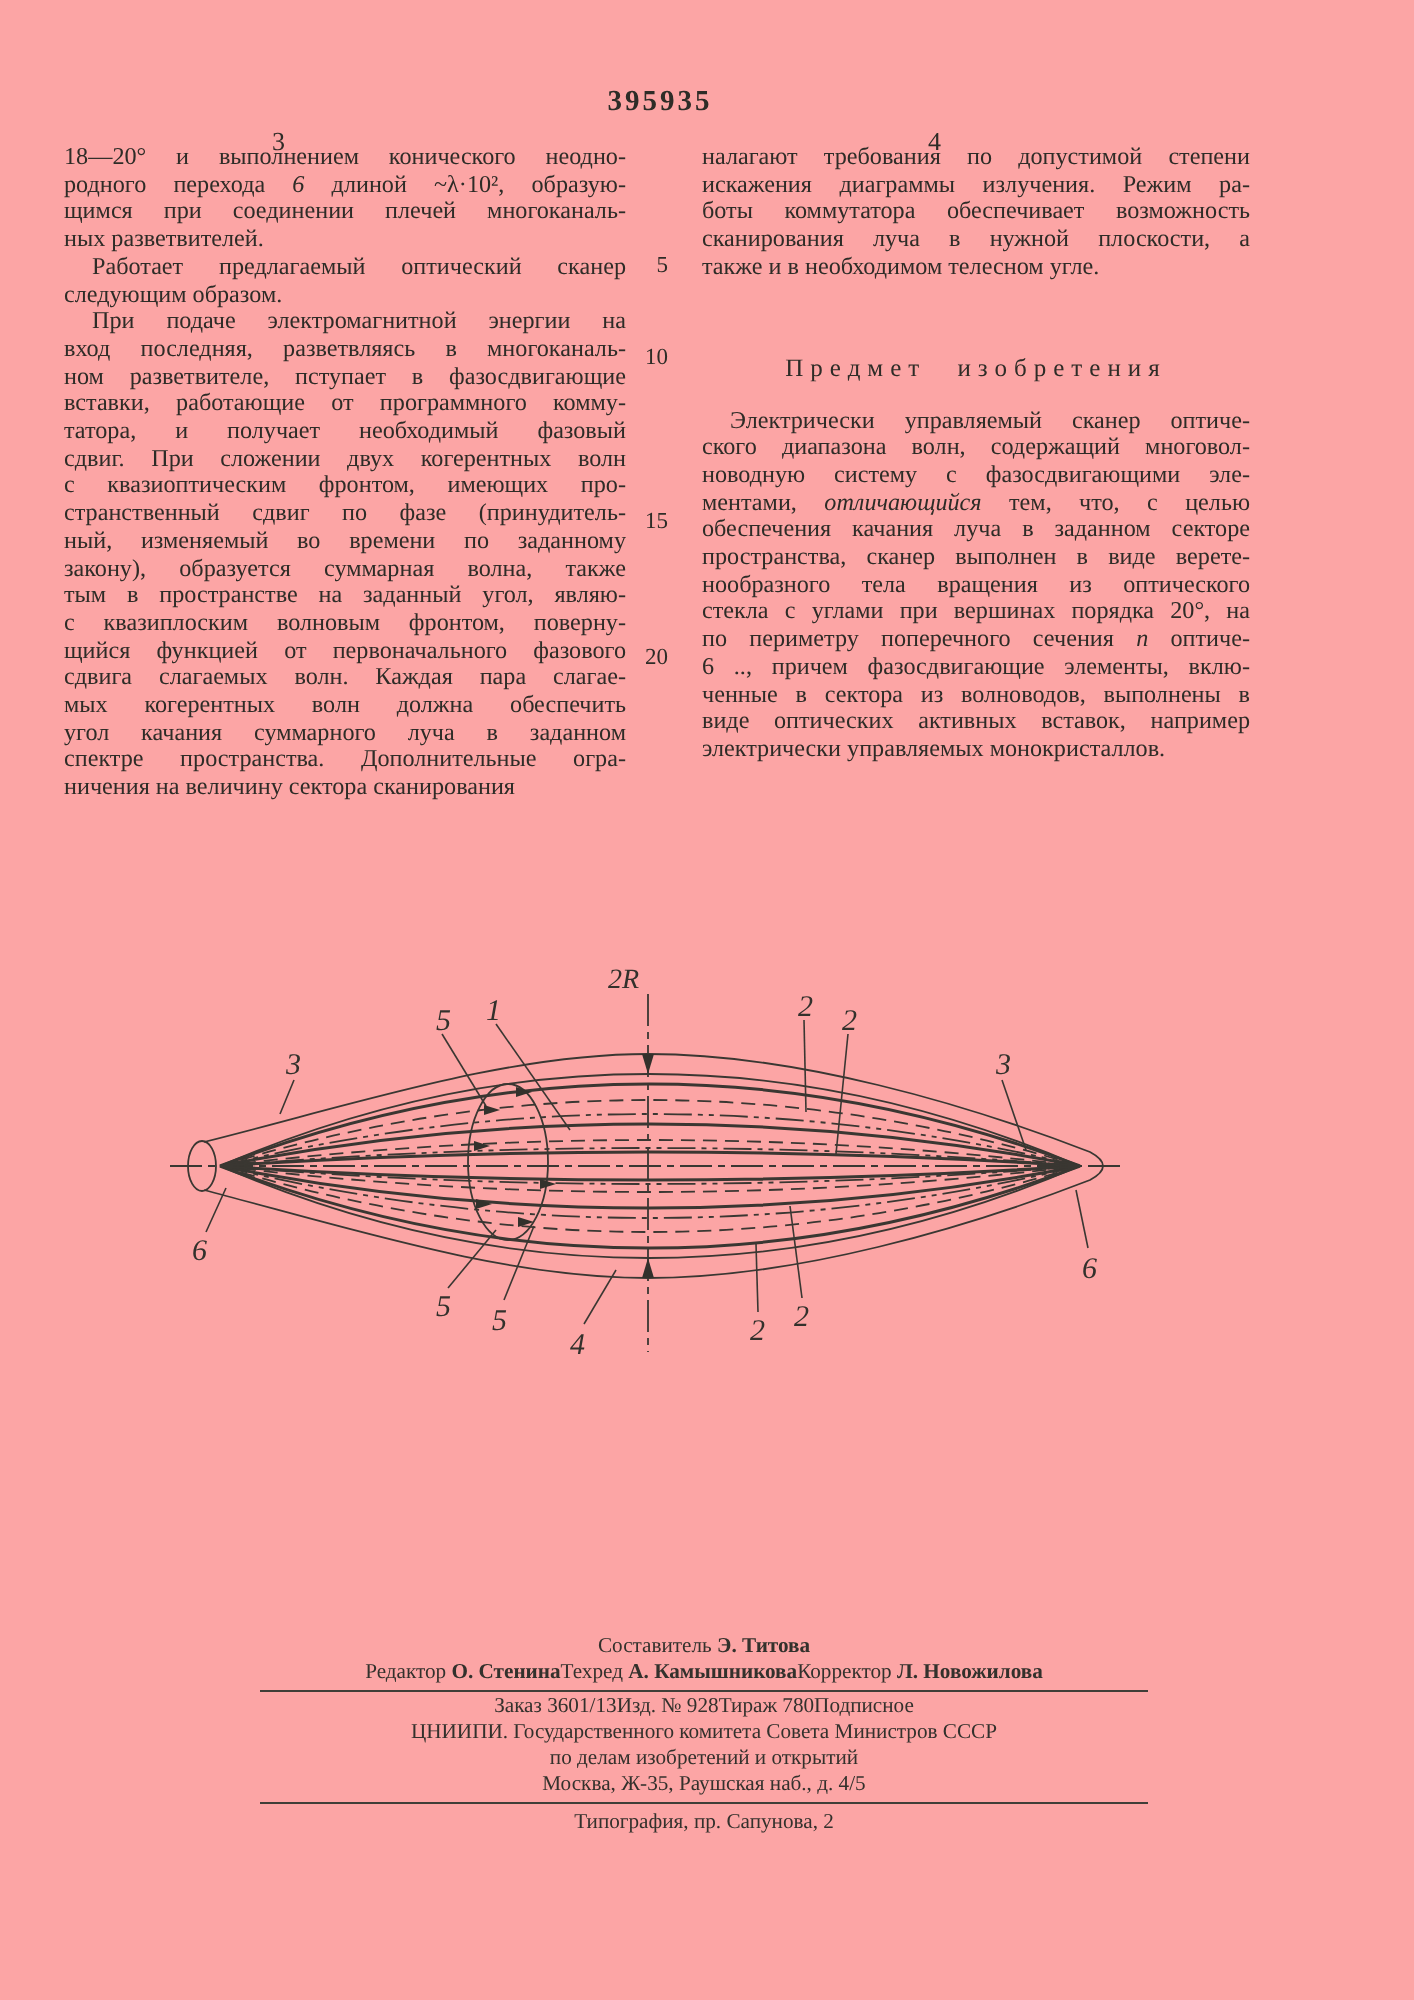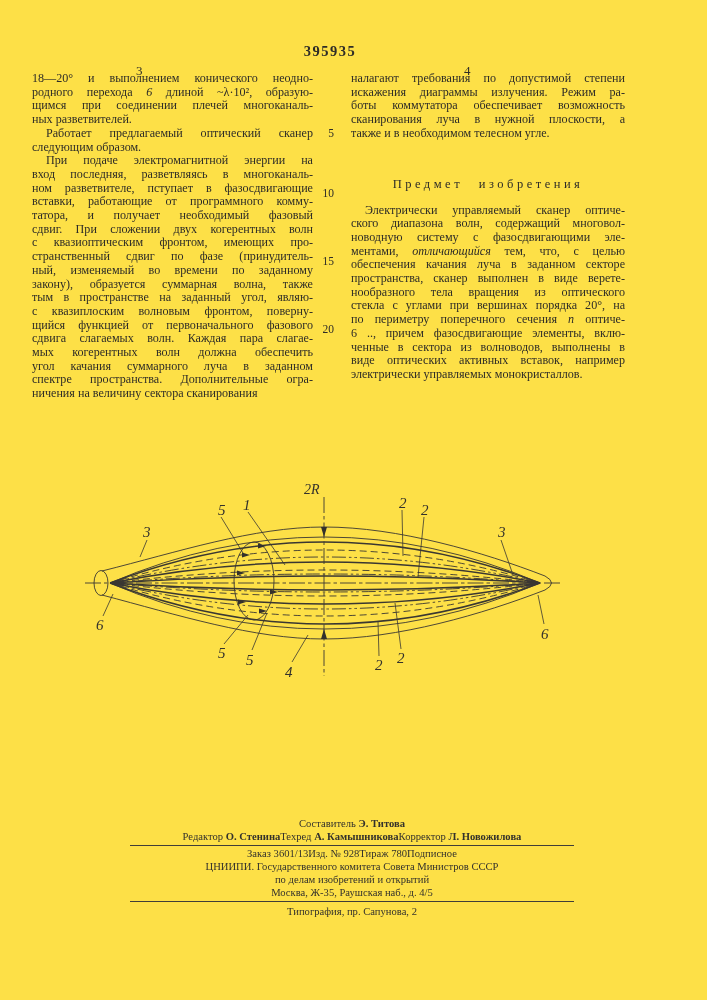--- a/index.html
+++ b/index.html
@@ -1,18 +1,18 @@
 <!DOCTYPE html>
 <html lang="ru"><head>
 <meta charset="utf-8">
 <style>
   html,body{margin:0;padding:0;background:#d8d6d1;}
   .page{
     position:relative;width:707px;height:1000px;margin:0 auto;
-    background:#fde047;color:#2e2c27;overflow:hidden;
+    background:#fca5a5;color:#2e2c27;overflow:hidden;
     font-family:"Liberation Serif", serif;
   }
   .abs{position:absolute;}
   .patent-number{
     left:0;top:43px;width:660px;text-align:center;
     font-size:14.5px;font-weight:bold;letter-spacing:1.5px;
   }
   .col-no{font-size:13px;top:63px;}
   .col-no.left{left:136px;}
   .col-no.right{left:464px;}
@@ -113,21 +113,21 @@
           <div class="tline">по периметру поперечного сечения <i>n</i> оптиче-</div>
           <div class="tline">6 .., причем фазосдвигающие элементы, вклю-</div>
           <div class="tline">ченные в сектора из волноводов, выполнены в</div>
           <div class="tline">виде оптических активных вставок, например</div>
           <div class="tline lastline">электрически управляемых монокристаллов.</div>
         </div>
       </div>
   </div>
 
   <div class="abs margin-num" style="top:127px">5</div>
-  <div class="abs margin-num" style="top:187px">10</div>
+  <div class="abs margin-num" style="top:173px">10</div>
   <div class="abs margin-num" style="top:255px">15</div>
   <div class="abs margin-num" style="top:323px">20</div>
 
   <svg class="abs" style="left:58px;top:478px" width="565" height="212" viewBox="0 0 565 212">
     <g stroke="#3a3732" fill="none">
 
       <line x1="27" y1="105" x2="502" y2="105" stroke-width="0.9" stroke-dasharray="16 3 3.5 3"></line>
 
       <line x1="266" y1="19" x2="266" y2="198" stroke-width="0.9" stroke-dasharray="16 3 3.5 3"></line>
 

